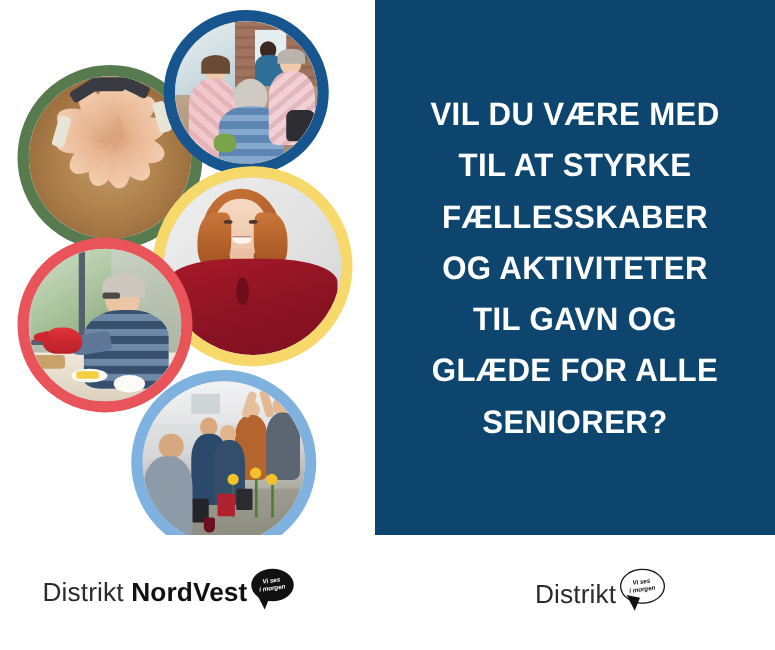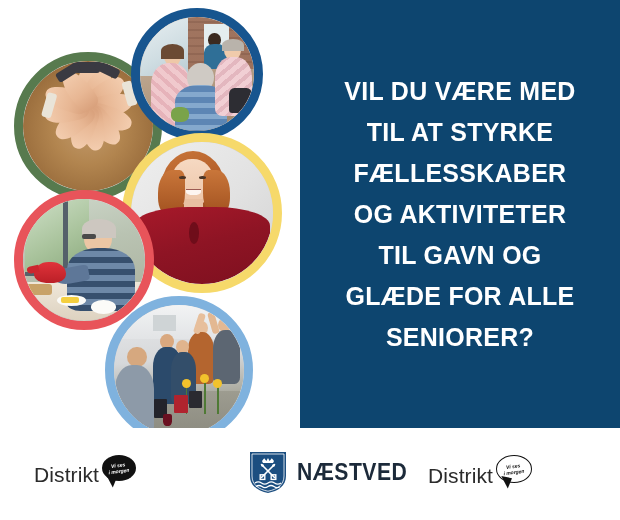--- a/index.html
+++ b/index.html
@@ -369,53 +369,27 @@
       <span class="ln">TIL GAVN OG</span>
       <span class="ln">GLÆDE FOR ALLE</span>
       <span class="ln">SENIORER?</span>
     </div>
   </div>
 
   <div class="footer"></div>
 
   <div class="logo-nordvest">
     <span class="lg-light">Distrikt</span>
+    <span class="lg-bold">NordVest</span>
     <span class="bubble bubble-dark">
       <span class="btxt">Vi ses
 i morgen</span>
     </span>
   </div>
 
-  <div class="naestved">
-    <svg class="crest" viewBox="0 0 40 44">
-      <path d="M2 2 H38 V26 C38 36 30 41 20 43 C10 41 2 36 2 26 Z" fill="#1c4e80"></path>
-      <path d="M4 4 H36 V26 C36 35 29 39.5 20 41.2 C11 39.5 4 35 4 26 Z" fill="#1c4e80" stroke="#ffffff" stroke-width="0.8"></path>
-
-      <path d="M14 11 L16.2 8.2 L18.4 11 L20 8 L21.6 11 L23.8 8.2 L26 11 L25 13 H15 Z" fill="#ffffff"></path>
-
-      <g stroke="#ffffff" stroke-width="1.6" stroke-linecap="round">
-        <line x1="13.5" y1="14.5" x2="26.5" y2="27.5"></line>
-        <line x1="26.5" y1="14.5" x2="13.5" y2="27.5"></line>
-      </g>
-      <g fill="none" stroke="#ffffff" stroke-width="1.4">
-        <rect x="12.2" y="24.8" width="4.6" height="4.6"></rect>
-        <rect x="23.2" y="24.8" width="4.6" height="4.6"></rect>
-      </g>
-      <g fill="#ffffff">
-        <circle cx="14.5" cy="15.5" r="1.3"></circle>
-        <circle cx="25.5" cy="15.5" r="1.3"></circle>
-      </g>
-
-      <g fill="none" stroke="#ffffff" stroke-width="1.3">
-        <path d="M7 33 q3.2 -2.4 6.5 0 q3.2 2.4 6.5 0 q3.2 -2.4 6.5 0 q3.2 2.4 6.5 0"></path>
-        <path d="M8 36.6 q3 -2.2 6 0 q3 2.2 6 0 q3 -2.2 6 0 q3 2.2 6 0"></path>
-      </g>
-    </svg>
-    <span class="naestved-word">NÆSTVED</span>
-  </div>
 
   <div class="logo-sydost">
     <span class="lg-light">Distrikt</span>
     <span class="bubble bubble-light">
       <span class="btxt">Vi ses
 i morgen</span>
     </span>
   </div>
 
 </div>

